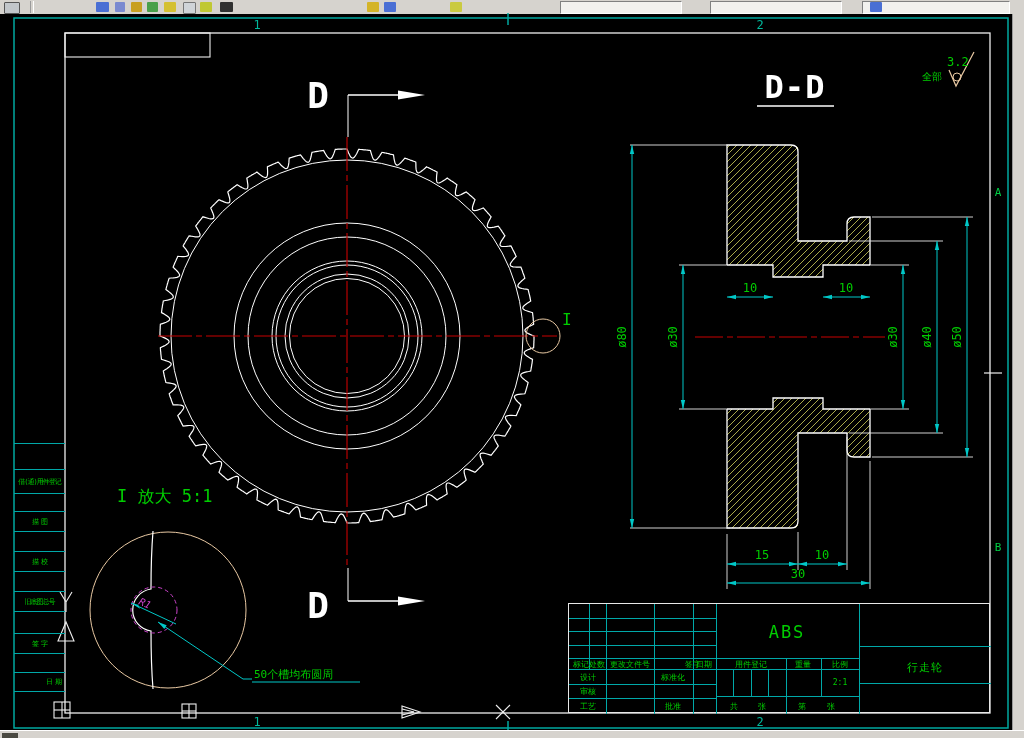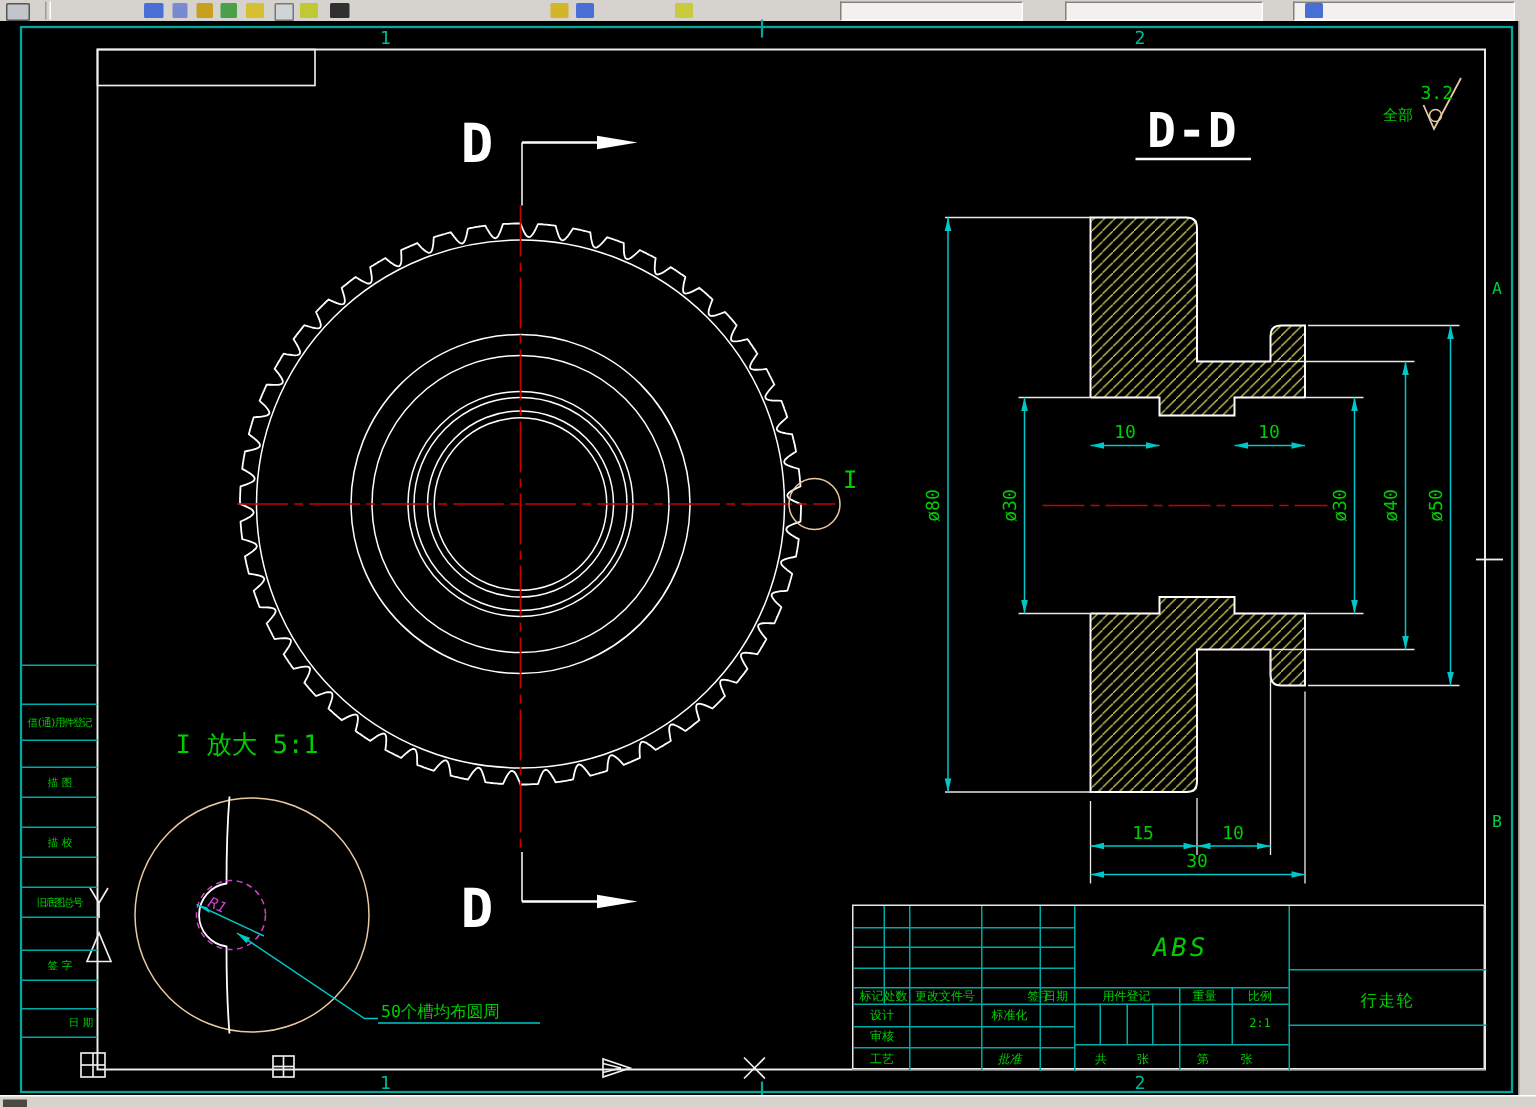--- a/index.html
+++ b/index.html
@@ -273,29 +273,29 @@
 
   <span class="tbt" style="left:12px;top:60px;">标记</span>
   <span class="tbt" style="left:28px;top:60px;">处数</span>
   <span class="tbt" style="left:61px;top:60px;">更改文件号</span>
   <span class="tbt" style="left:104px;top:60px;margin-left:20px;">签字</span>
   <span class="tbt" style="left:135px;top:60px;">日期</span>
   <span class="tbt" style="left:19px;top:73px;">设计</span>
   <span class="tbt" style="left:104px;top:73px;">标准化</span>
   <span class="tbt" style="left:19px;top:87px;">审核</span>
   <span class="tbt" style="left:19px;top:102px;">工艺</span>
-  <span class="tbt" style="left:104px;top:102px;font-style:italic;">批准</span>
+  <span class="tbt" style="left:104px;top:102px;">批准</span>
   <span class="tbt" style="left:182px;top:60px;">用件登记</span>
   <span class="tbt" style="left:234px;top:60px;">重量</span>
   <span class="tbt" style="left:271px;top:60px;">比例</span>
   <span class="tbt" style="left:271px;top:78px;">2:1</span>
   <span class="tbt" style="left:165px;top:102px;">共</span>
   <span class="tbt" style="left:193px;top:102px;">张</span>
   <span class="tbt" style="left:233px;top:102px;">第</span>
   <span class="tbt" style="left:262px;top:102px;">张</span>
-  <span class="tbt big" style="left:218px;top:28px;font-style:italic;">ABS</span>
+  <span class="tbt big" style="left:218px;top:28px;">ABS</span>
   <span class="tbt mid" style="left:356px;top:63px;">行走轮</span>
 </div>
 
 <div class="abs" id="rightstrip"></div>
 <div class="abs" id="statusbar">
   <span class="smudge"></span>
 </div>
 
 </body></html>

